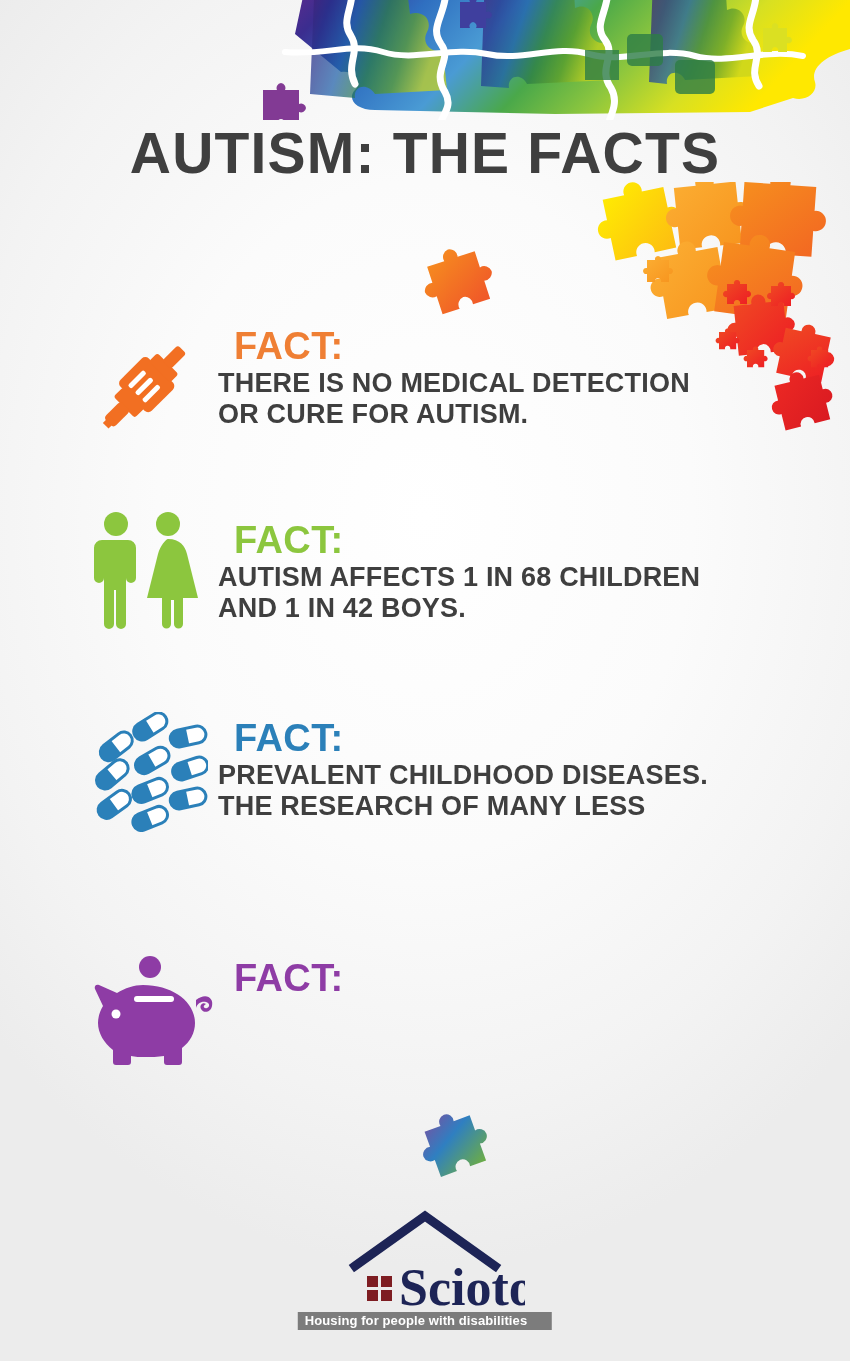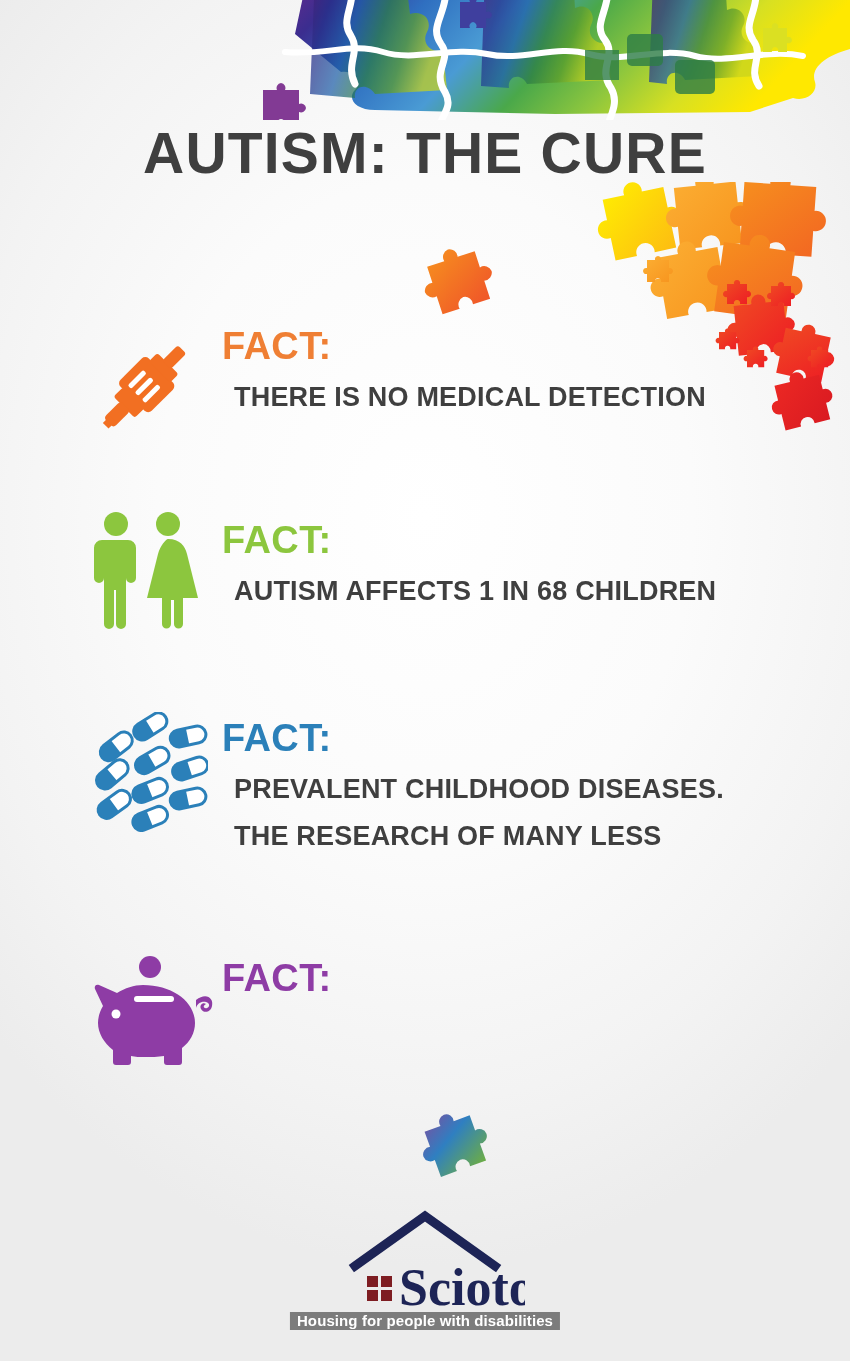--- a/index.html
+++ b/index.html
@@ -33,25 +33,25 @@
   .puzzle-solo{position:absolute;left:418px;top:248px;width:80px;height:72px;}
   .puzzle-cascade{position:absolute;left:575px;top:182px;width:275px;height:260px;}
   .puzzle-bottom{position:absolute;left:418px;top:1112px;width:76px;height:72px;}
 
   
   .fact{position:absolute;left:0;width:850px;}
   .fact .icon{position:absolute;left:88px;top:0;width:120px;height:120px;}
   .fact .body{position:absolute;left:218px;top:0;width:600px;}
   .fact-label{
     font-size:38px;font-weight:bold;letter-spacing:0.4px;line-height:40px;
-    margin:0 0 2px 4px;
+    margin:0 0 2px 16px;
   }
   .fact-text{
     font-size:27px;font-weight:bold;color:#3f3f3f;
-    line-height:31px;letter-spacing:0.2px;margin:16px;
+    line-height:31px;letter-spacing:0.2px;margin:0;
     text-transform:uppercase;
   }
 
   #fact-1{top:326px;}
   #fact-2{top:508px;}
   #fact-3{top:712px;}
   #fact-4{top:954px;}
 
   #fact-1 .fact-label{color:#ef7f34;}
   #fact-2 .fact-label{color:#8cc63e;}
@@ -63,22 +63,22 @@
   #fact-4 .body{top:4px;}
 
   
   .logo{position:absolute;left:0;top:1208px;width:850px;text-align:center;}
   .logo-inner{display:inline-block;position:relative;width:200px;height:130px;}
   .logo svg{display:block;}
   .tagline{
     position:absolute;left:50%;transform:translateX(-50%);
     top:104px;white-space:nowrap;
     background:#7c7c7c;color:#ffffff;
-    font-size:15px;font-weight:bold;letter-spacing:0.1px;
-    padding:3px 7px 3px 7px;line-height:12px;
+    font-size:13px;font-weight:bold;letter-spacing:0.1px;
+    padding:3px 25px 3px 7px;line-height:12px;
   }
 </style>
 </head>
 <body>
 
 <div id="poster">
 
   <div class="banner">
     <svg width="595" height="126" viewBox="0 0 595 126" xmlns="http://www.w3.org/2000/svg">
       <defs>
@@ -147,21 +147,21 @@
         </g>
         <g fill="#2d7d46" opacity="0.8">
           <path d="M 330 56 l 34 0 l 0 30 l -34 0 Z" rx="4"></path>
           <rect x="372" y="40" width="36" height="32" rx="5"></rect>
           <rect x="420" y="66" width="40" height="34" rx="5"></rect>
         </g>
       </g>
     </svg>
   </div>
 
-  <div class="title">AUTISM: THE CURE</div>
+  <div class="title">AUTISM: THE FACTS</div>
 
   <div class="puzzle-solo">
     <svg width="80" height="72" viewBox="0 0 80 72" xmlns="http://www.w3.org/2000/svg">
       <defs>
         <linearGradient id="og1" x1="0" y1="0" x2="0.7" y2="1">
           <stop offset="0%" stop-color="#f7941e"></stop>
           <stop offset="100%" stop-color="#f05a28"></stop>
         </linearGradient>
       </defs>
       <g transform="rotate(-18 40 36)">
@@ -299,20 +299,21 @@
         <g fill="#ffffff" transform="rotate(-45 58 58)">
           <rect x="44" y="46" width="22" height="5" rx="2"></rect>
           <rect x="44" y="56" width="22" height="5" rx="2"></rect>
           <rect x="44" y="66" width="22" height="5" rx="2"></rect>
         </g>
       </svg>
     </div>
     <div class="body">
       <p class="fact-label">FACT:</p>
       <p class="fact-text">THERE IS NO MEDICAL DETECTION</p>
+      <p class="fact-text">OR CURE FOR AUTISM.</p>
     </div>
   </div>
 
   <div class="fact" id="fact-2">
     <div class="icon">
       <svg width="120" height="125" viewBox="0 0 120 125" xmlns="http://www.w3.org/2000/svg">
         <g fill="#8cc63e">
 
           <circle cx="28" cy="16" r="12"></circle>
           <path d="M 16 32 l 24 0 a8 8 0 0 1 8 8 l 0 30 a5 5 0 0 1 -10 0 l 0 -2
@@ -322,20 +323,21 @@
           <circle cx="80" cy="16" r="12"></circle>
           <path d="M 80 31 c 12 0 17 7 19 15 l 11 44 l -15 0 l 0 0 l 0 26
                    a4.5 4.5 0 0 1 -9 0 l 0 -24 l -3 0 l 0 24 a4.5 4.5 0 0 1 -9 0 l 0 -26
                    l -15 0 l 11 -44 c 2 -8 8 -15 10 -15 Z"></path>
         </g>
       </svg>
     </div>
     <div class="body">
       <p class="fact-label">FACT:</p>
       <p class="fact-text">AUTISM AFFECTS 1 IN 68 CHILDREN</p>
+      <p class="fact-text">AND 1 IN 42 BOYS.</p>
     </div>
   </div>
 
   <div class="fact" id="fact-3">
     <div class="icon">
       <svg width="120" height="120" viewBox="0 0 120 120" xmlns="http://www.w3.org/2000/svg">
         <g stroke="#2b80b9" stroke-width="3" fill="#ffffff">
           <g transform="rotate(-32 62 14)">
             <rect x="44" y="6" width="36" height="17" rx="8.5"></rect>
             <path d="M 44 14.5 a8.5 8.5 0 0 1 8.5 -8.5 l 9 0 l 0 17 l -9 0 a8.5 8.5 0 0 1 -8.5 -8.5 Z" fill="#2b80b9" stroke="none"></path>

